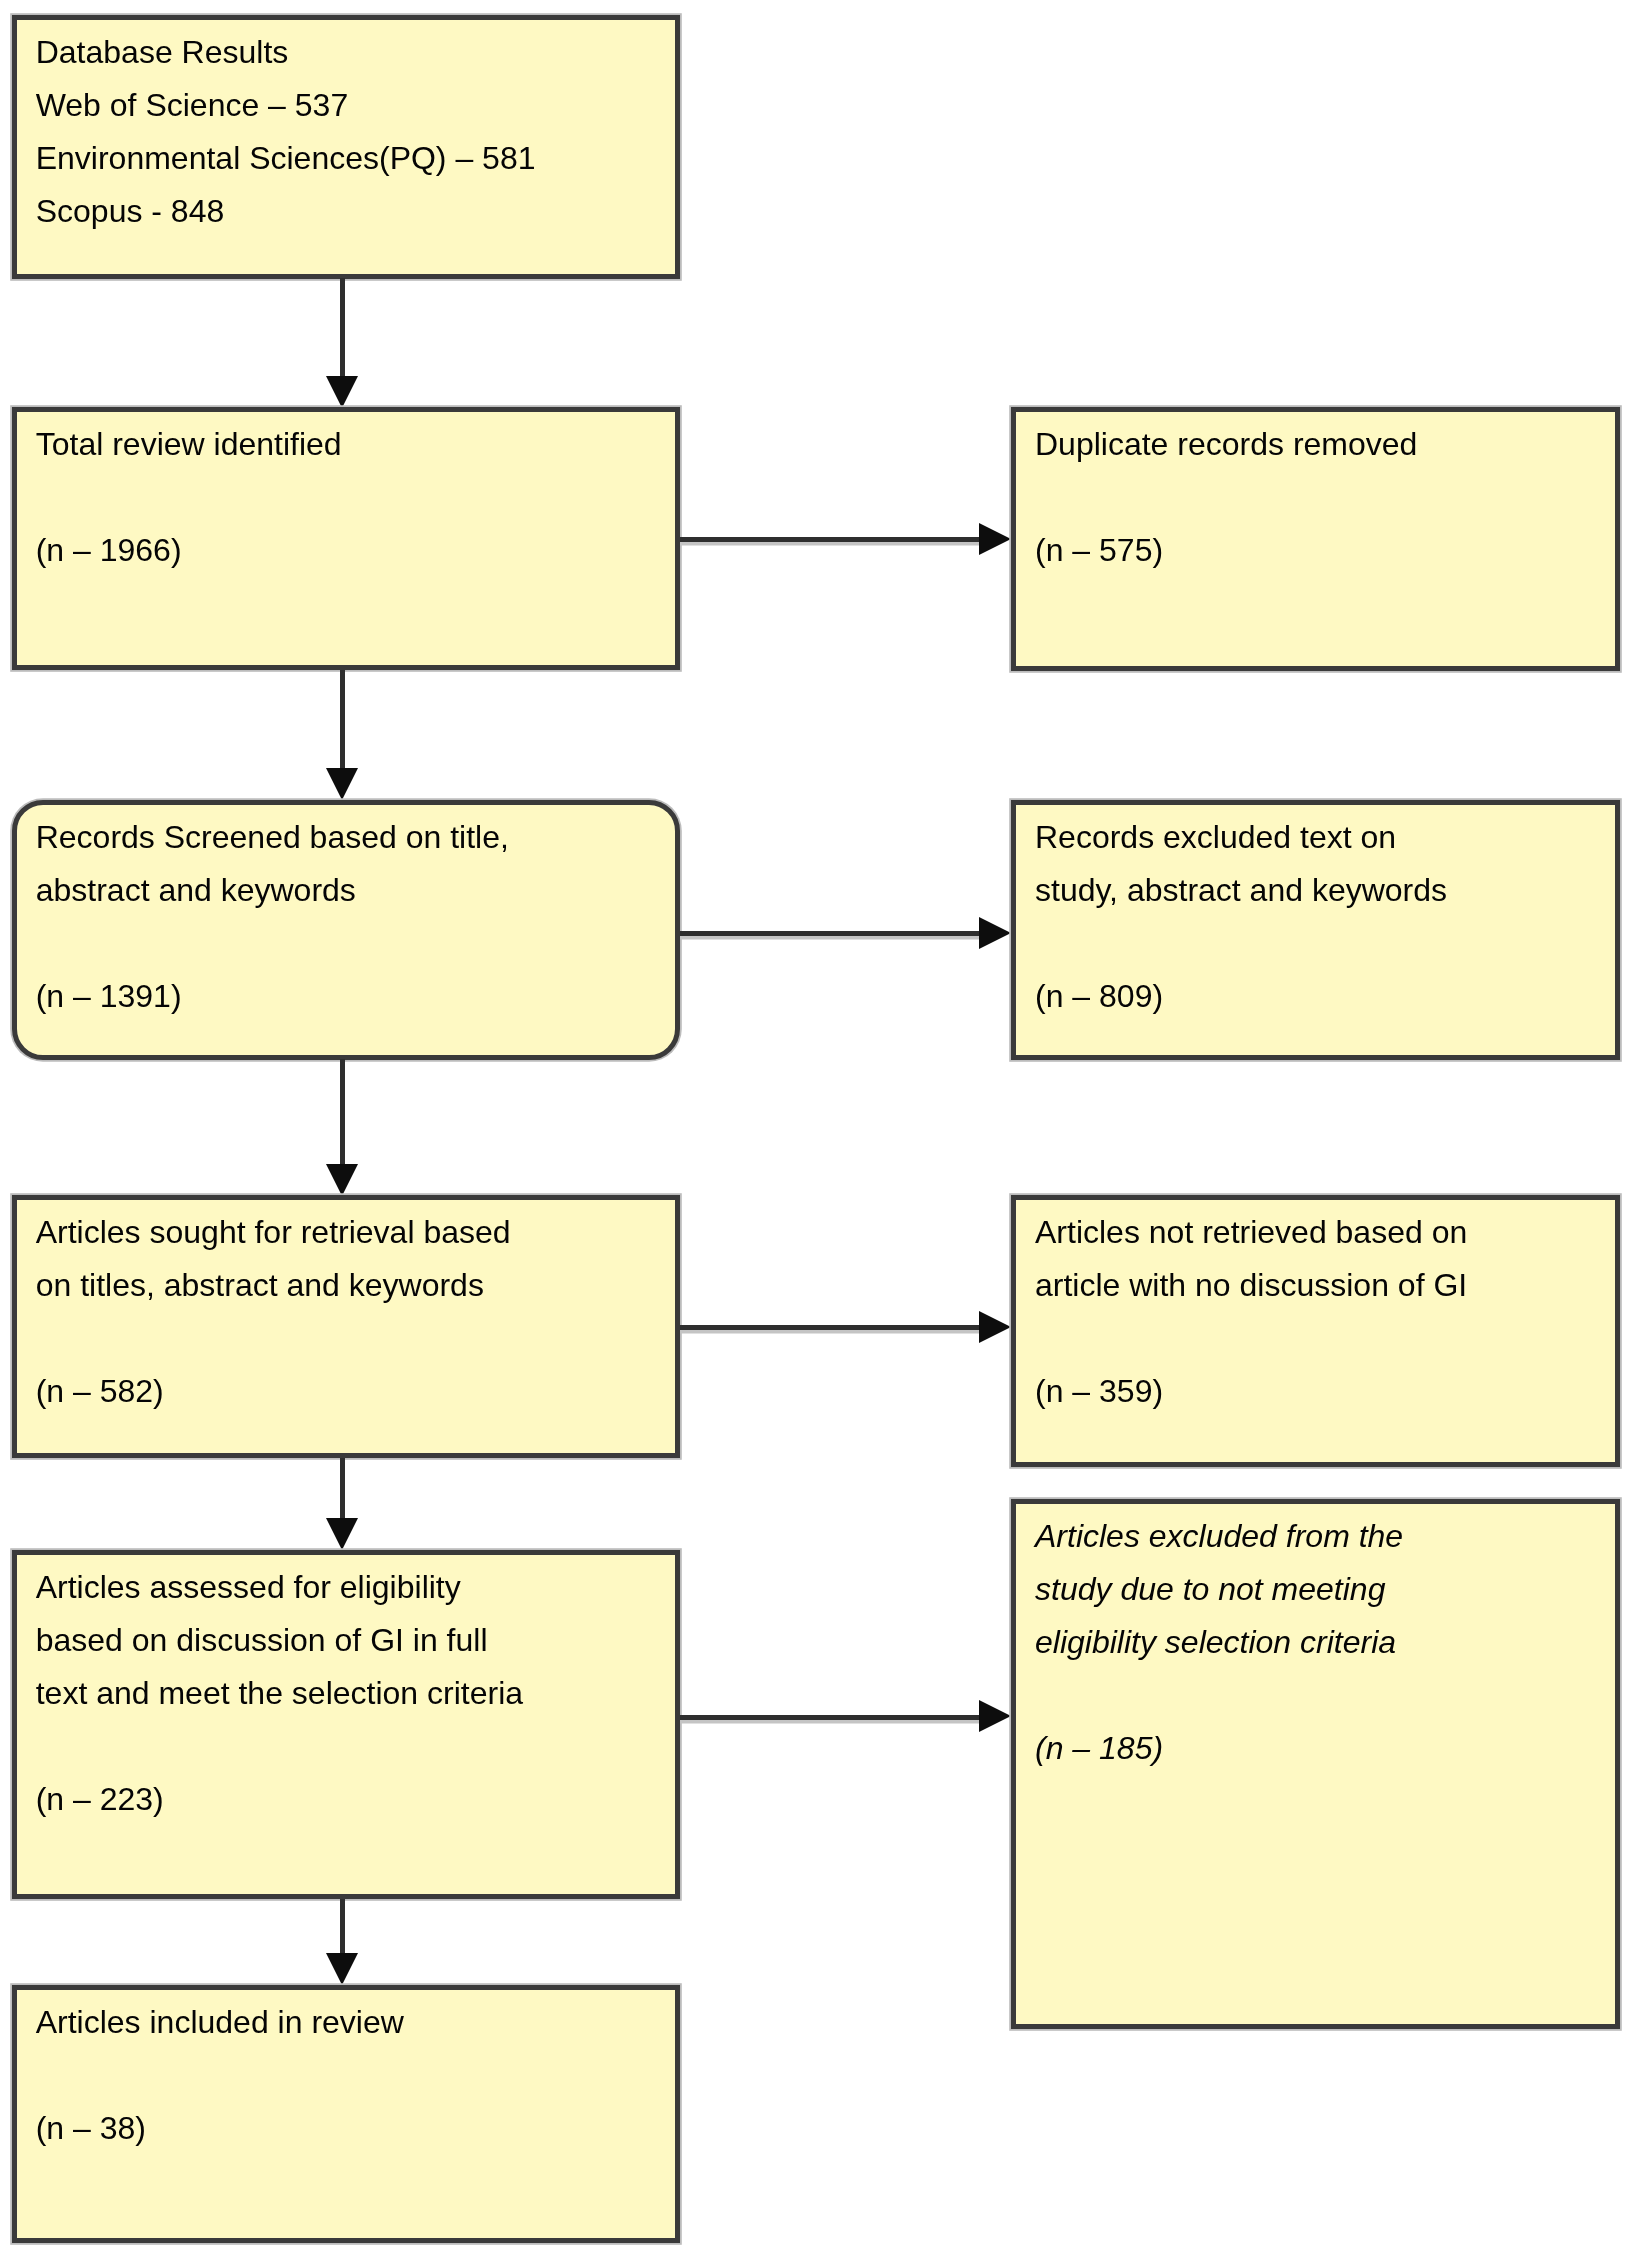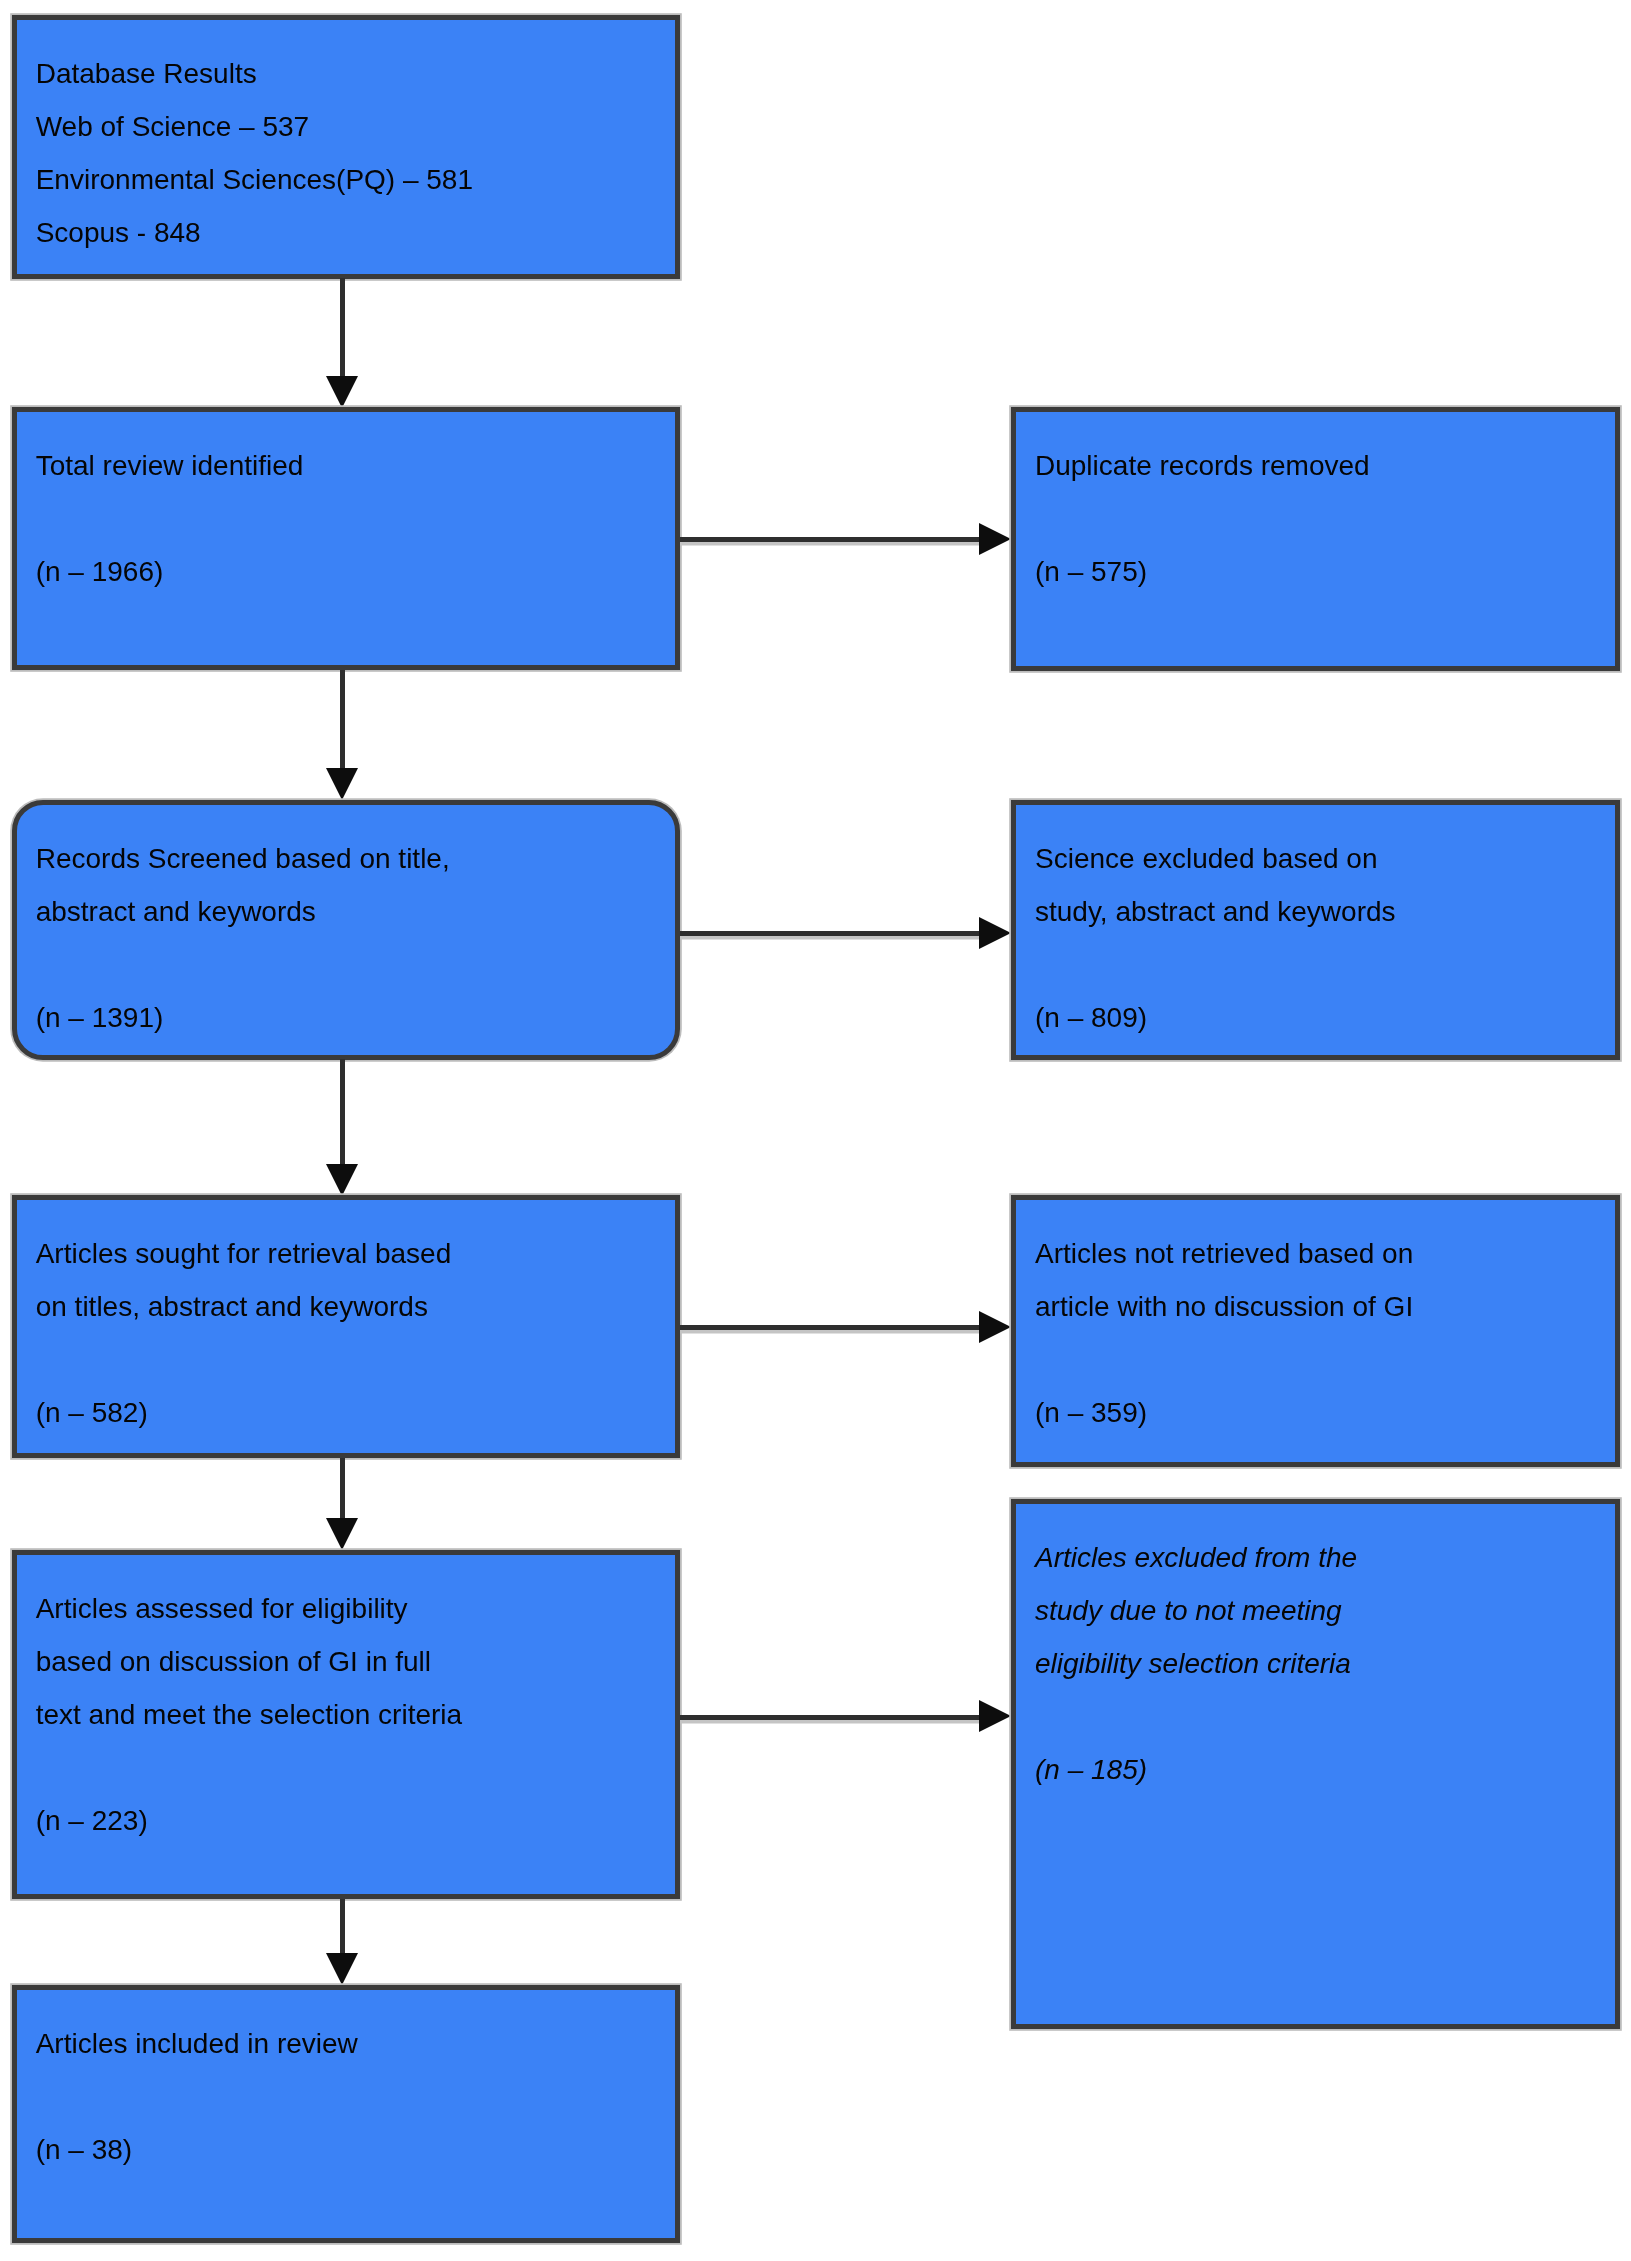--- a/index.html
+++ b/index.html
@@ -12,23 +12,23 @@
     width: 1631px;
     height: 2261px;
     background: #ffffff;
     font-family: "Liberation Sans", "DejaVu Sans", sans-serif;
     color: #000000;
   }
   .box {
     position: absolute;
     box-sizing: border-box;
     border: 5.3px solid #3a3a3a;
-    background: #3b82f6;
-    padding: 27px 19px;
-    font-size: 28px;
+    background: #fef9c3;
+    padding: 6px 19px;
+    font-size: 32px;
     line-height: 53px;
     color: #050505;
     box-shadow: 0 0 0 1.8px #bcbcbc;
   }
   .box .line { white-space: nowrap; }
   .nline { margin-top: 53px; }
   .vline {
     position: absolute;
     width: 4.7px;
     background: #2e2e2e;
@@ -96,21 +96,21 @@
     <div class="line">abstract and keywords</div>
     <div class="nline">(n – 1391)</div>
   </div>
 
   <div>
     <div class="hline" style="left:680px; top:931px; width:302px;"></div>
     <div class="head-right" style="left:979px; top:917px;"></div>
   </div>
 
   <div class="box" style="left:1011px; top:800px; width:609px; height:260px;">
-    <div class="line">Science excluded based on</div>
+    <div class="line">Records excluded text on</div>
     <div class="line">study, abstract and keywords</div>
     <div class="nline">(n – 809)</div>
   </div>
 
   <div>
     <div class="vline" style="left:340px; top:1059px; height:105px;"></div>
     <div class="head-down" style="left:326px; top:1164px;"></div>
   </div>
 
   <div class="box" style="left:11.7px; top:1195px; width:668px; height:263px;">

